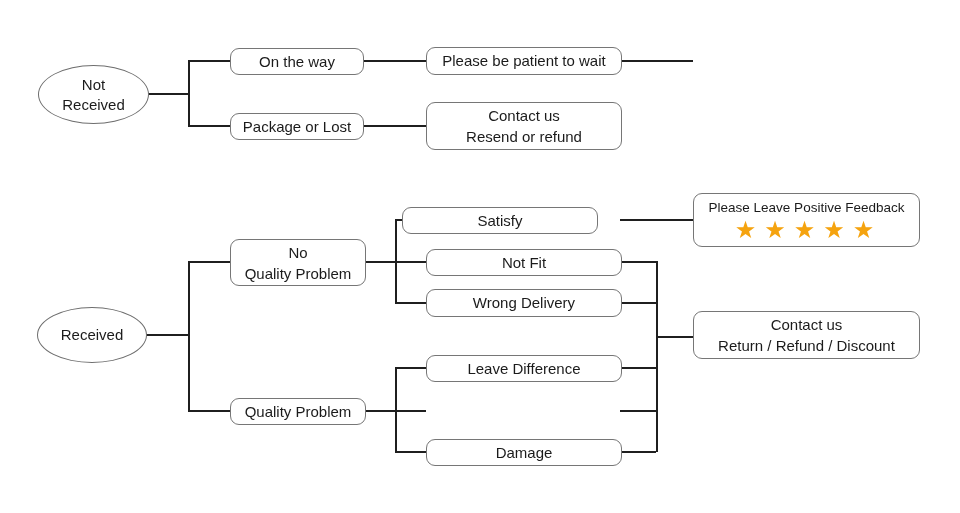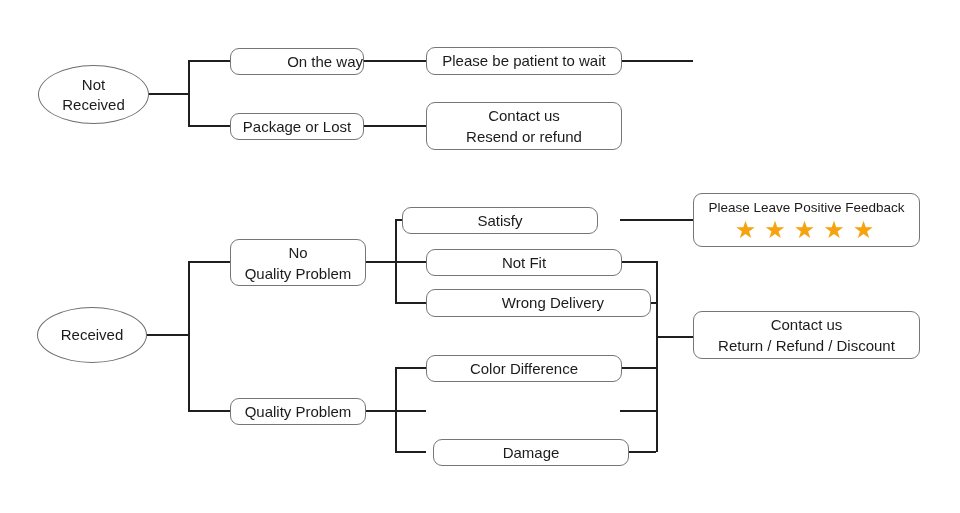--- a/index.html
+++ b/index.html
@@ -26,35 +26,35 @@
     white-space: nowrap;
   }
   .box { border: 1.5px solid #767676; border-radius: 9px; }
   .ellipse { border: 1.4px solid #6e6e6e; border-radius: 50%; align-items: center; }
 
   
   #not-received { left: 38px;  top: 65px;  width: 109px; height: 57px; }
   #received     { left: 37px;  top: 307px; width: 108px; height: 54px; }
 
   
-  #on-the-way            { left: 230px; top: 48px;  width: 132px; height: 25px; align-items: flex-end; }
+  #on-the-way            { left: 230px; top: 48px;  width: 132px; height: 25px; }
   #please-wait           { left: 426px; top: 47px;  width: 194px; height: 26px; }
   #package-tracking      { left: 693px; top: 38px;  width: 225px; height: 45px; line-height: 21px; }
   #return-or-lost        { left: 230px; top: 113px; width: 132px; height: 25px; }
   #contact-resend-refund { left: 426px; top: 102px; width: 194px; height: 46px; line-height: 21px; }
 
   
   #no-quality-problem { left: 230px; top: 239px; width: 134px; height: 45px; line-height: 21px; }
   #quality-problem    { left: 230px; top: 398px; width: 134px; height: 25px; }
   #satisfy            { left: 402px; top: 207px; width: 194px; height: 25px; }
   #not-fit            { left: 426px; top: 249px; width: 194px; height: 25px; }
-  #wrong-delivery     { left: 426px; top: 289px; width: 194px; height: 26px; padding-left: 29px; }
+  #wrong-delivery     { left: 426px; top: 289px; width: 194px; height: 26px; }
   #color-difference   { left: 426px; top: 355px; width: 194px; height: 25px; }
   #quality-defect     { left: 426px; top: 397px; width: 194px; height: 25px; }
-  #damage             { left: 426px; top: 439px; width: 194px; height: 25px; margin-left: 7px; }
+  #damage             { left: 426px; top: 439px; width: 194px; height: 25px; }
   #feedback           { left: 693px; top: 193px; width: 225px; height: 52px; }
   #contact-discount   { left: 693px; top: 311px; width: 225px; height: 46px; line-height: 21px; }
 
   .fb-title { font-size: 13.5px; line-height: 17px; margin-top: 2px; }
   .stars {
     font-size: 24px;
     line-height: 26px;
     letter-spacing: 8px;
     margin-top: 1px;
     text-indent: 4px;
@@ -142,21 +142,21 @@
 
   <div class="node box" id="not-fit">
     <span>Not Fit</span>
   </div>
 
   <div class="node box" id="wrong-delivery">
     <span>Wrong Delivery</span>
   </div>
 
   <div class="node box" id="color-difference">
-    <span>Color Difference</span>
+    <span>Leave Difference</span>
   </div>
 
 
   <div class="node box" id="damage">
     <span>Damage</span>
   </div>
 
   <div class="node box" id="feedback">
     <span class="fb-title">Please Leave Positive Feedback</span>
     <span class="stars" style="color: rgb(245, 163, 15);">★★★★★</span>

